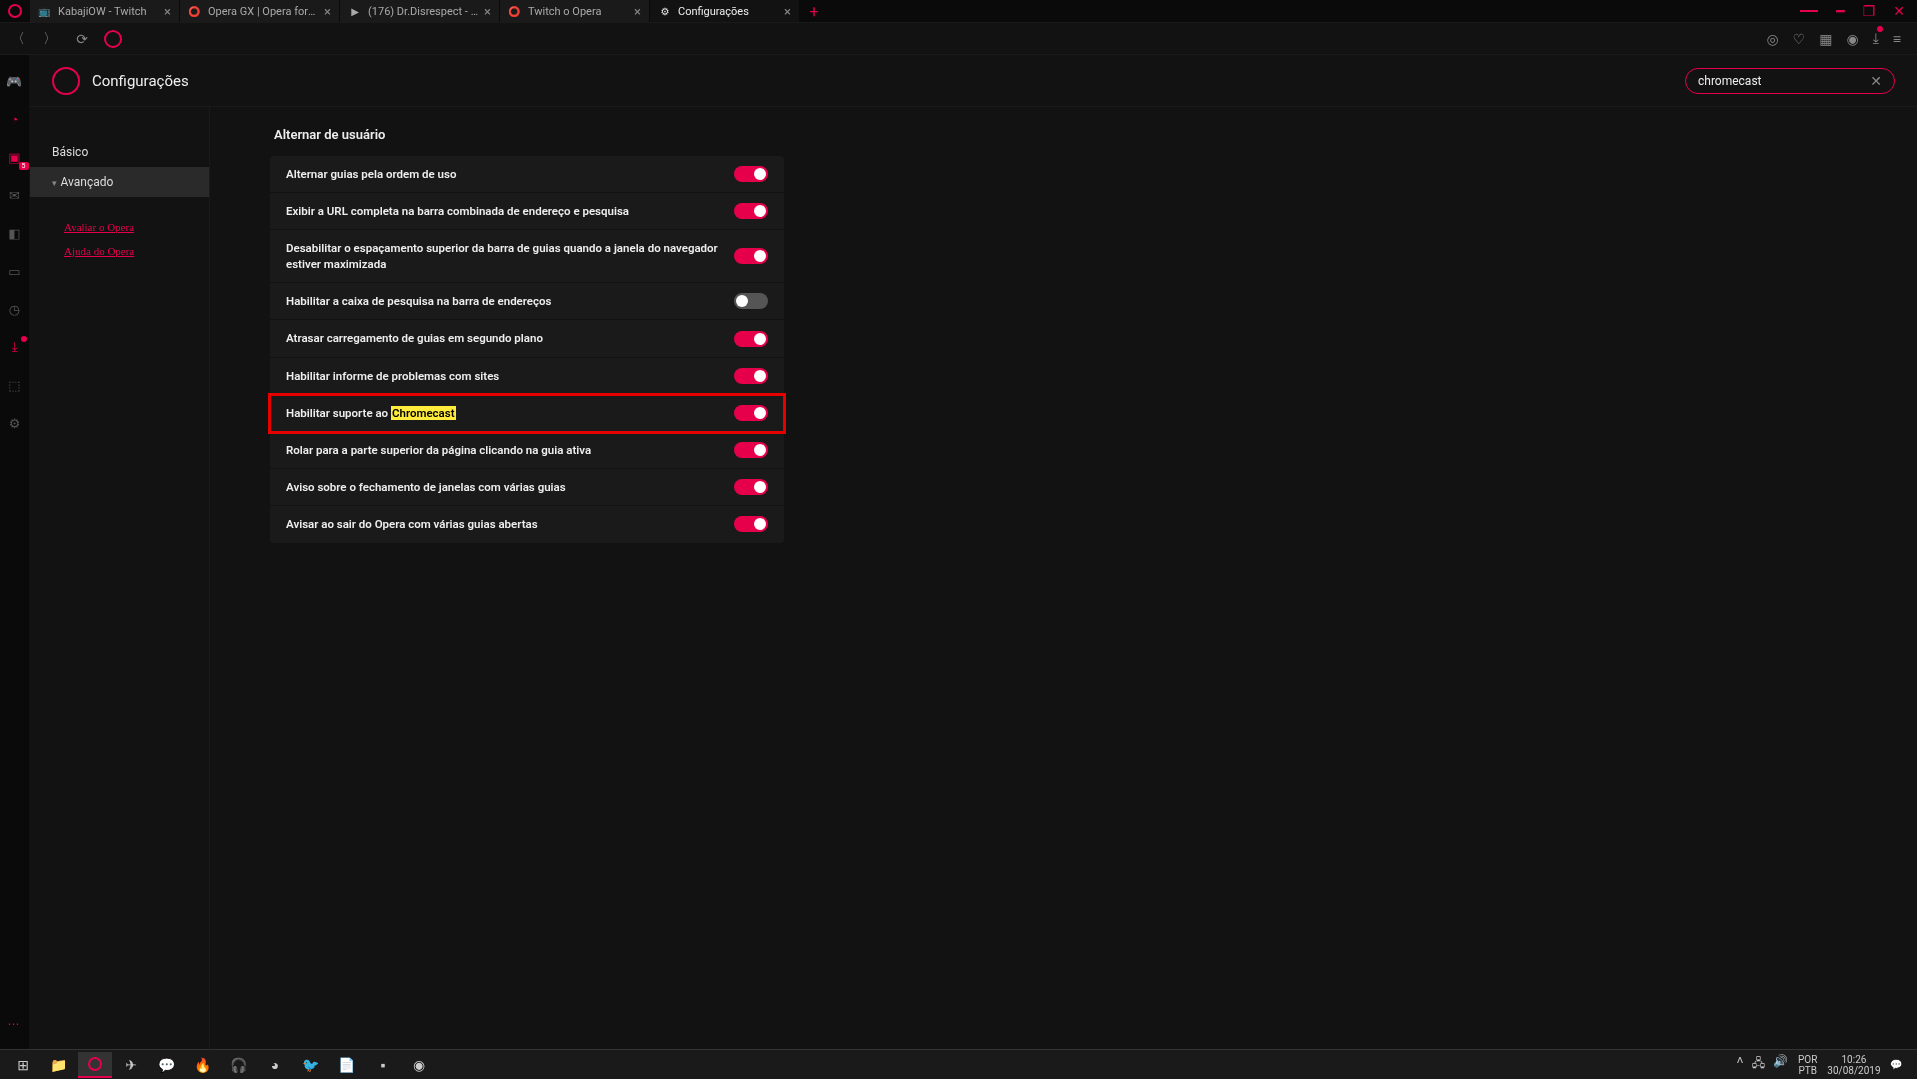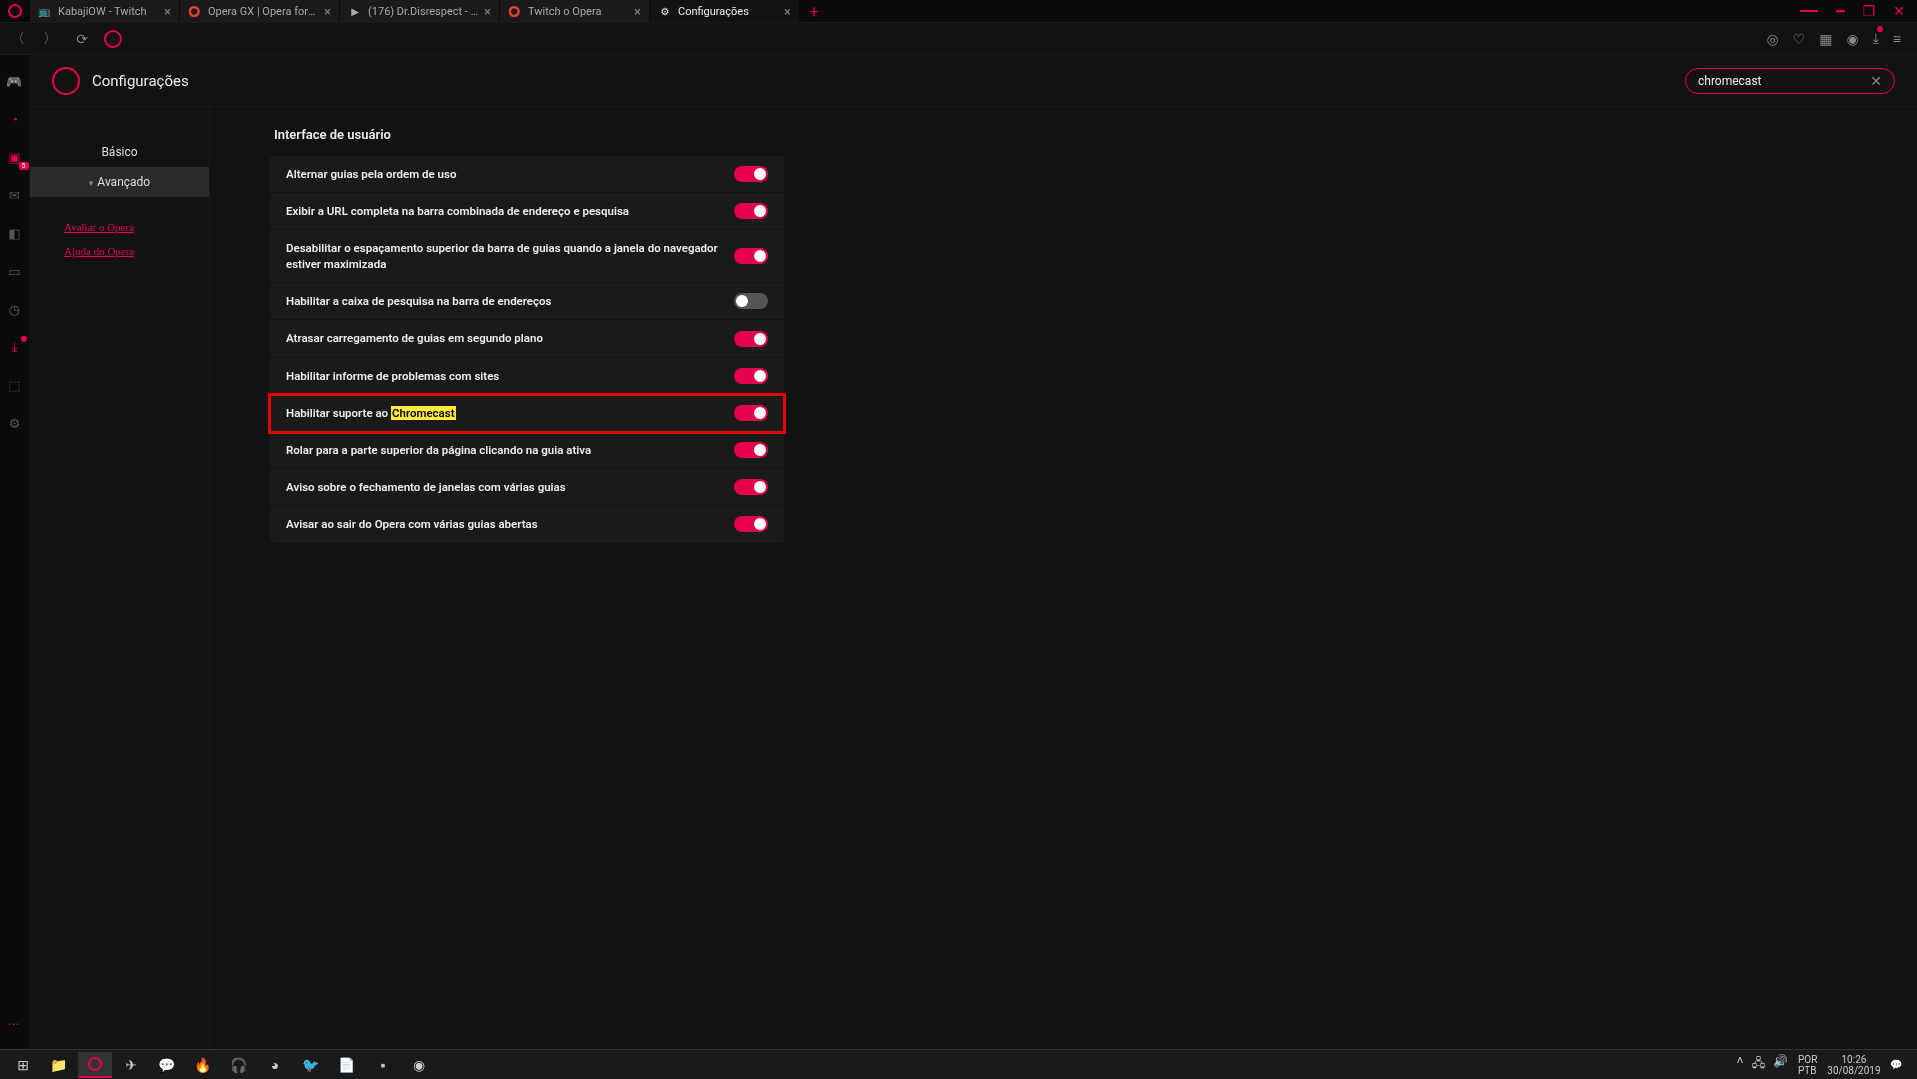--- a/index.html
+++ b/index.html
@@ -38,21 +38,21 @@
 
 .settings-header { position: absolute; left: 30px; top: 55px; right: 0; height: 52px; background: #121212; display: flex; align-items: center; padding: 0 22px; border-bottom: 1px solid #1a1a1a; }
 .sh-logo { width: 28px; height: 28px; border: 2px solid #e6004c; border-radius: 50%; margin-right: 12px; }
 .sh-title { color: #eee; font-size: 15px; }
 .sh-search { margin-left: auto; display: flex; align-items: center; border: 1px solid #e6004c; border-radius: 18px; padding: 4px 12px; width: 210px; height: 26px; }
 .sh-search input { background: transparent; border: none; color: #eee; font-size: 12px; outline: none; flex: 1; }
 .sh-search-close { color: #888; font-size: 14px; cursor: pointer; }
 
 
 .settings-sidebar { position: absolute; left: 30px; top: 107px; width: 180px; bottom: 30px; background: #121212; border-right: 1px solid #1a1a1a; padding-top: 30px; }
-.ss-item { padding: 8px 22px; font-size: 12px; color: #ddd; cursor: pointer; text-align: center; }
+.ss-item { padding: 8px 22px; font-size: 12px; color: #ddd; cursor: pointer; }
 .ss-item.active { background: #2a2a2a; }
 .ss-item .caret { color: #888; margin-right: 4px; font-size: 9px; }
 .ss-link { padding: 6px 22px 6px 34px; font-size: 11px; color: #e6004c; cursor: pointer; text-decoration: underline; font-family: Liberation Serif, serif; }
 .ss-spacer { height: 18px; }
 
 
 .main { position: absolute; left: 210px; top: 107px; right: 0; bottom: 30px; background: #121212; overflow-y: auto; padding: 20px 60px; }
 .section-title { color: #eee; font-size: 13px; font-weight: 600; margin-bottom: 14px; padding-left: 4px; }
 .settings-list { width: 514px; }
 .setting-row { background: #1a1a1a; border-bottom: 1px solid #121212; padding: 10px 16px; display: flex; align-items: center; min-height: 37px; }
@@ -159,21 +159,21 @@
 
 <div class="settings-sidebar">
   <div class="ss-item">Básico</div>
   <div class="ss-item active"><span class="caret">▾</span><span>Avançado</span></div>
   <div class="ss-spacer"></div>
   <div class="ss-link">Avaliar o Opera</div>
   <div class="ss-link">Ajuda do Opera</div>
 </div>
 
 <div class="main">
-  <div class="section-title">Interface de usuário</div>
+  <div class="section-title">Alternar de usuário</div>
   <div class="settings-list" id="settings-list">
       <div class="setting-row">
         <div class="setting-label">Alternar guias pela ordem de uso</div>
         <div class="toggle on">
           <div class="toggle-knob"></div>
         </div>
       </div>
       <div class="setting-row">
         <div class="setting-label">Exibir a URL completa na barra combinada de endereço e pesquisa</div>
         <div class="toggle on">
@@ -245,21 +245,21 @@
   <div class="tb-item">🐦</div>
   <div class="tb-item">📄</div>
   <div class="tb-item">▪</div>
   <div class="tb-item">◉</div>
   <div class="tb-right">
     <div class="tb-sys">
       <span>˄</span>
       <span>🖧</span>
       <span>🔊</span>
     </div>
-    <div style="line-height:1.1;">
+    <div style="text-align:center;line-height:1.1;">
       <div>POR</div>
         <div>PTB</div>
     </div>
     <div class="tb-clock">
       <div>10:26</div>
         <div>30/08/2019</div>
     </div>
     <span>💬</span>
   </div>
 </div>

